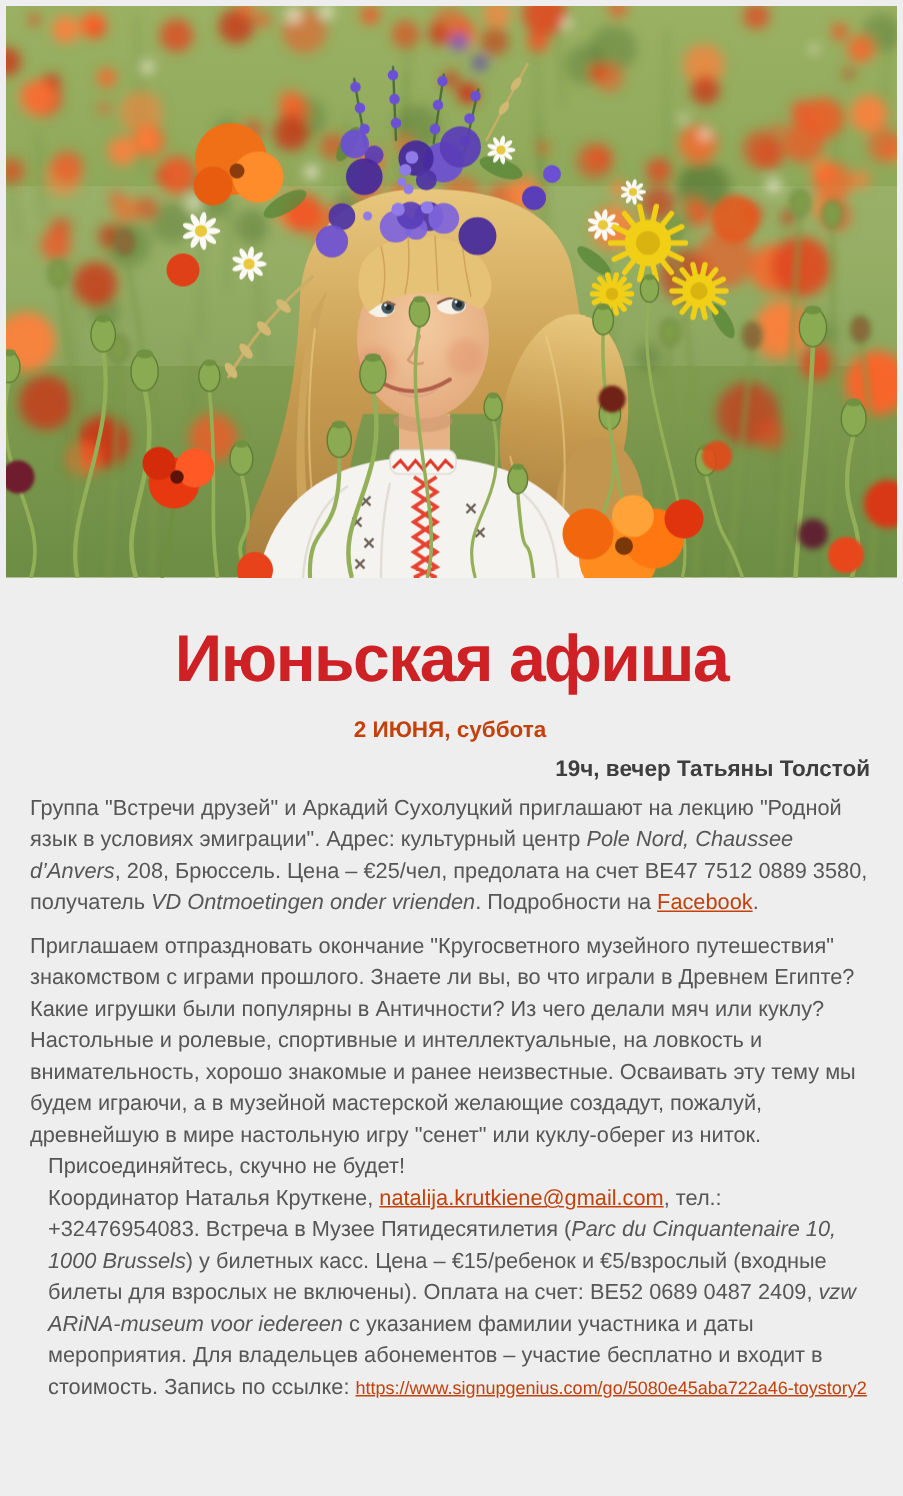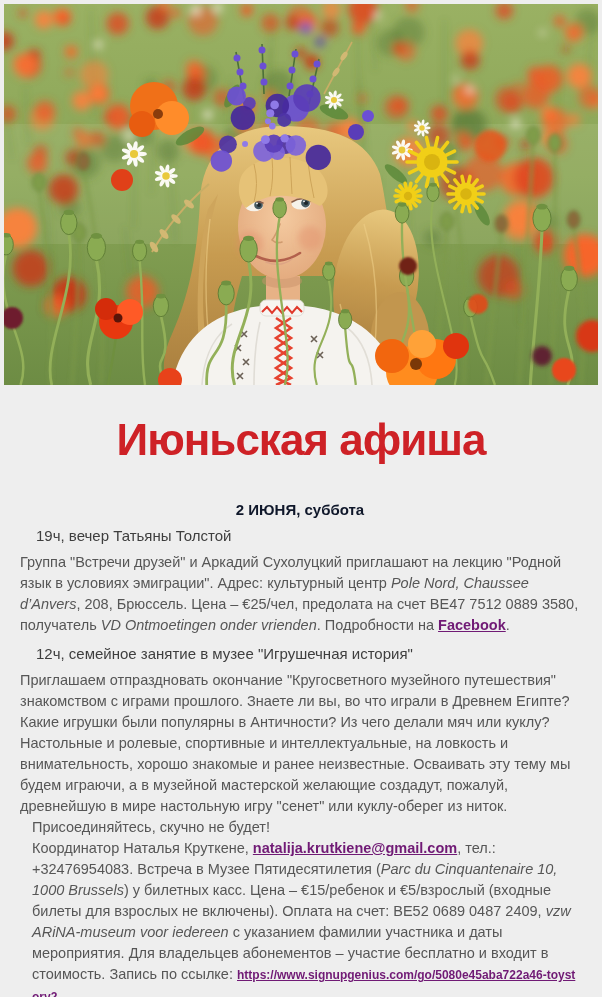--- a/index.html
+++ b/index.html
@@ -9,31 +9,31 @@
     font-family:"Liberation Sans","DejaVu Sans",sans-serif;
   }
   .hero { margin:4px 4px 0 4px; height:381px; background:#8aa557; overflow:hidden; }
   .hero svg { display:block; }
   .title {
     color:#ce2126; font-size:44px; line-height:50px; font-weight:bold;
     text-align:center; margin:30px 10px 0 10px; letter-spacing:-1px;
   }
   #sections { padding:0 22px 30px 20px; }
   .date-header {
-    text-align:center; font-size:15px; font-weight:bold; color:#0f172a;
-    margin:36px 0 0 0;
+    text-align:center; font-size:15px; font-weight:bold; color:#c2410c;
+    margin:13px 0 0 0;
   }
   .event-header {
-    text-align:left; font-size:15px; font-weight:normal; color:#3e3e3e;
+    text-align:right; font-size:15px; font-weight:bold; color:#3e3e3e;
     margin:9px 0 0 16px;
   }
   .body-text { font-size:14.5px; line-height:21px; color:#565656; margin:8px 0 0 0; }
   .body-text + .body-text { margin-top:0;margin-left:12px; }
   .it { font-style:italic; }
-  a.text-link { color:#701a75; text-decoration:underline; cursor:pointer;font-weight:bold; }
+  a.text-link { color:#c2410c; text-decoration:underline; cursor:pointer; }
   a.small-link { font-size:12px; word-break:break-all; }
 </style>
 </head>
 <body>
 
 <div class="page">
 
   <div class="hero">
     <svg width="594" height="381" viewBox="0 0 594 381" xmlns="http://www.w3.org/2000/svg">
       <defs>
@@ -608,19 +608,18 @@
 
   <h1 class="title">Июньская афиша</h1>
 
   <div id="sections">
       <section class="event">
         <h3 class="date-header">2 ИЮНЯ, суббота</h3>
         <h3 class="event-header">19ч, вечер Татьяны Толстой</h3>
         <p class="body-text"><span>Группа "Встречи друзей" и Аркадий Сухолуцкий приглашают на лекцию "Родной язык в условиях эмиграции". Адрес: культурный центр </span><span class="it">Pole Nord, Chaussee d’Anvers</span><span>, 208, Брюссель. Цена – €25/чел, предолата на счет BE47 7512 0889 3580, получатель </span><span class="it">VD Ontmoetingen onder vrienden</span><span>. Подробности на </span><a href="#" class="text-link">Facebook</a><span>.</span></p>
       </section>
       <section class="event">
-        <h3 class="event-header">12ч, семейное занятие в музее "Игрушечная история"</h3>
         <p class="body-text"><span>Приглашаем отпраздновать окончание "Кругосветного музейного путешествия" знакомством с играми прошлого. Знаете ли вы, во что играли в Древнем Египте? Какие игрушки были популярны в Античности? Из чего делали мяч или куклу? Настольные и ролевые, спортивные и интеллектуальные, на ловкость и внимательность, хорошо знакомые и ранее неизвестные. Осваивать эту тему мы будем играючи, а в музейной мастерской желающие создадут, пожалуй, древнейшую в мире настольную игру "сенет" или куклу-оберег из ниток.</span></p>
         <p class="body-text"><span>Присоединяйтесь, скучно не будет!</span></p>
         <p class="body-text"><span>Координатор Наталья Круткене, </span><a href="#" class="text-link">natalija.krutkiene@gmail.com</a><span>, тел.: +32476954083. Встреча в Музее Пятидесятилетия (</span><span class="it">Parc du Cinquantenaire 10, 1000 Brussels</span><span>) у билетных касс. Цена – €15/ребенок и €5/взрослый (входные билеты для взрослых не включены). Оплата на счет: BE52 0689 0487 2409, </span><span class="it">vzw ARiNA-museum voor iedereen</span><span> с указанием фамилии участника и даты мероприятия. Для владельцев абонементов – участие бесплатно и входит в стоимость. Запись по ссылке: </span><a href="#" class="text-link small-link">https://www.signupgenius.com/go/5080e45aba722a46-toystory2</a></p>
       </section>
     </div>
 </div>
 
 </body></html>

